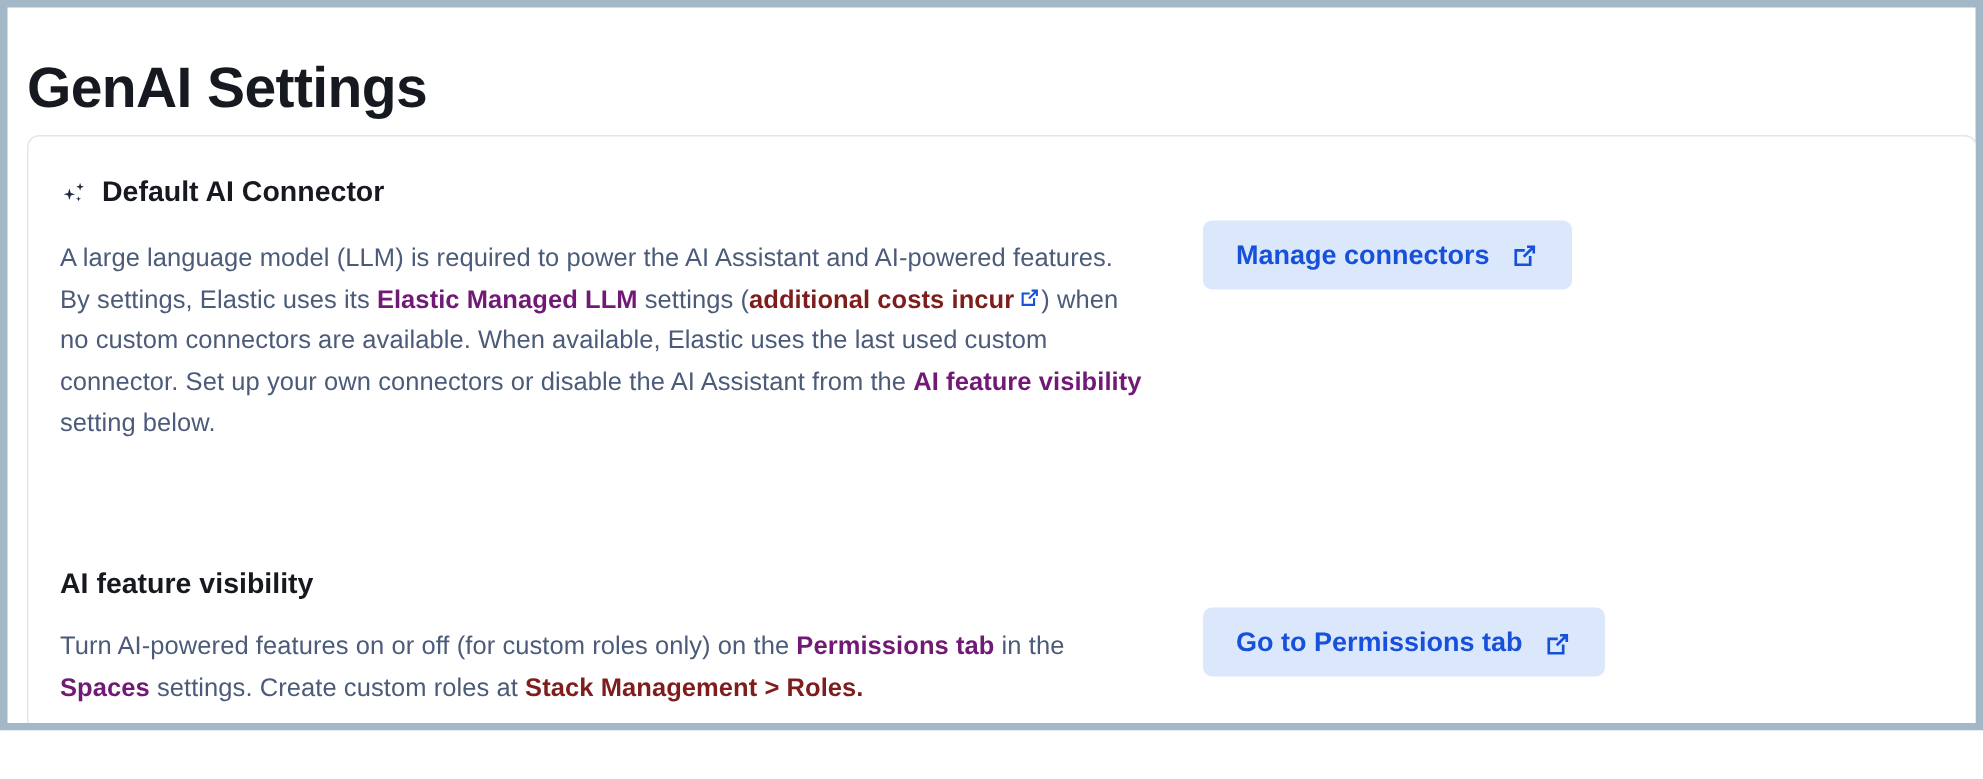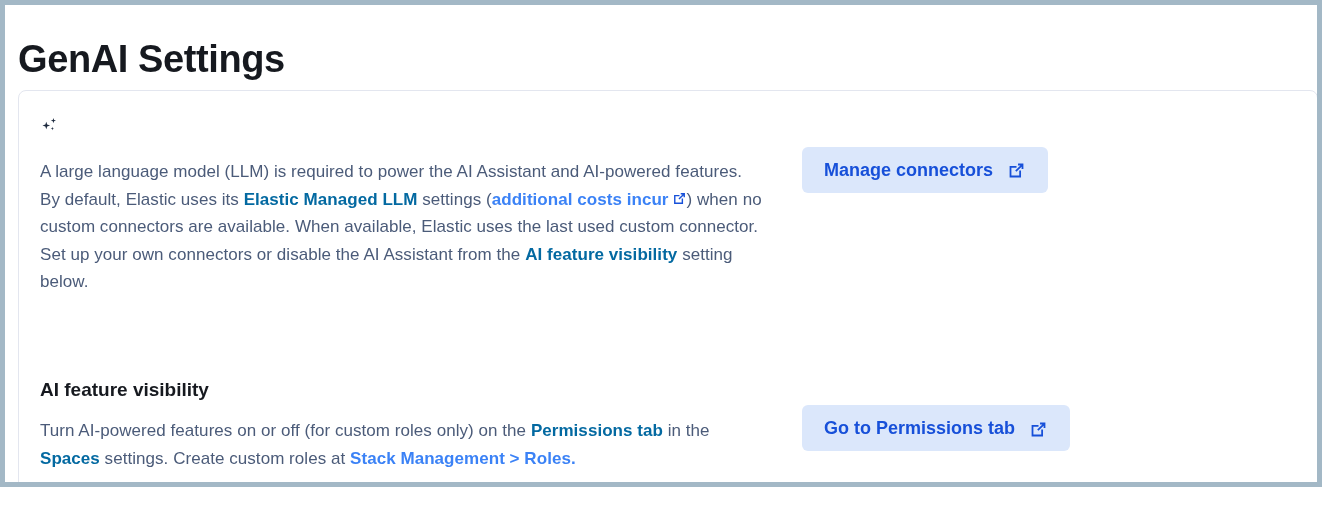--- a/index.html
+++ b/index.html
@@ -89,25 +89,25 @@
   .body-text {
     margin: 0;
     font-size: 17px;
     line-height: 27.5px;
     color: #4b5b79;
     letter-spacing: 0.05px;
   }
 
   .body-text strong {
     font-weight: 700;
-    color: #0369a1;
+    color: #701a75;
   }
 
   .inline-link {
-    color: #3b82f6;
+    color: #7f1d1d;
     font-weight: 700;
     text-decoration: none;
     white-space: nowrap;
   }
 
   .ext-icon {
     display: inline-block;
     width: 15px;
     height: 15px;
     vertical-align: -1px;
@@ -163,24 +163,25 @@
       <div class="col-text">
 
         <h2 class="section-heading s1-heading">
           <span class="sparkle-icon">
             <svg viewBox="0 0 20 20" width="19" height="19" aria-hidden="true">
               <path d="M6.6 6.0 L7.55 9.05 L10.6 10.0 L7.55 10.95 L6.6 14.0 L5.65 10.95 L2.6 10.0 L5.65 9.05 Z" fill="#1d2a3f"></path>
               <path d="M14.1 2.0 L14.75 4.1 L16.85 4.75 L14.75 5.4 L14.1 7.5 L13.45 5.4 L11.35 4.75 L13.45 4.1 Z" fill="#1d2a3f"></path>
               <path d="M13.0 11.4 L13.42 12.78 L14.8 13.2 L13.42 13.62 L13.0 15.0 L12.58 13.62 L11.2 13.2 L12.58 12.78 Z" fill="#1d2a3f"></path>
             </svg>
           </span>
+          <span>Default AI Connector</span>
         </h2>
 
         <p class="body-text s1-body">
-          <span>A large language model (LLM) is required to power the AI Assistant and AI-powered features. By default, Elastic uses its </span><strong>Elastic Managed LLM</strong><span> settings (</span><a href="#" class="inline-link"><span>additional costs incur</span><span class="ext-icon"><svg viewBox="0 0 16 16" width="15" height="15" aria-hidden="true">
+          <span>A large language model (LLM) is required to power the AI Assistant and AI-powered features. By settings, Elastic uses its </span><strong>Elastic Managed LLM</strong><span> settings (</span><a href="#" class="inline-link"><span>additional costs incur</span><span class="ext-icon"><svg viewBox="0 0 16 16" width="15" height="15" aria-hidden="true">
                   <path d="M2.2 4.2 H8.0 V5.7 H3.7 V12.3 H10.3 V8.1 H11.8 V13.8 H2.2 Z" fill="#1750d9"></path>
                   <path d="M9.3 2.2 H13.8 V6.7 H12.3 V4.76 L7.95 9.11 L6.89 8.05 L11.24 3.7 H9.3 Z" fill="#1750d9"></path>
                 </svg></span></a><span>) when no custom connectors are available. When available, Elastic uses the last used custom connector. Set up your own connectors or disable the AI Assistant from the </span><strong>AI feature visibility</strong><span> setting below.</span>
         </p>
 
       </div>
 
       <div class="col-action">
         <button class="action-button s1-button">
           <span>Manage connectors</span>

